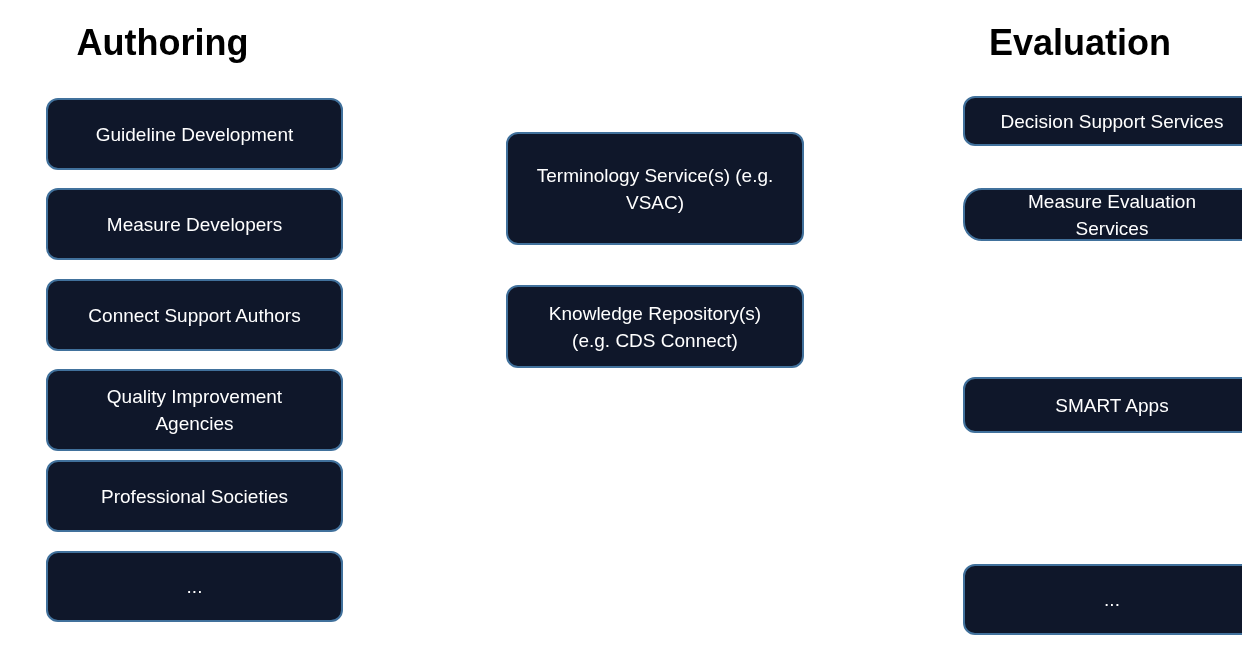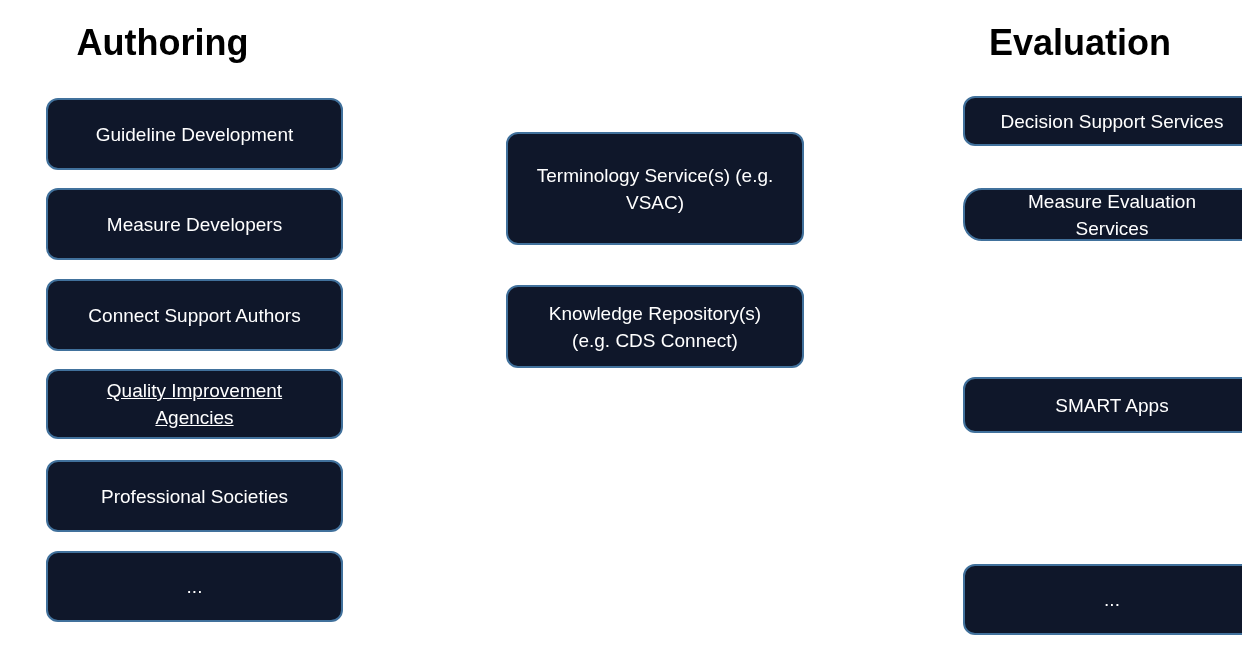--- a/index.html
+++ b/index.html
@@ -48,21 +48,21 @@
     color: #ffffff;
     font-size: 19px;
     line-height: 27px;
     padding: 0 24px;
     margin-left: 32px;
   }
   
   .c0-b0 { top: 98px;  height: 72px; }
   .c0-b1 { top: 188px; height: 72px; }
   .c0-b2 { top: 279px; height: 72px; }
-  .c0-b3 { top: 369px; height: 70px; text-decoration: underline; }
+  .c0-b3 { top: 369px; height: 82px; }
   .c0-b4 { top: 460px; height: 72px; }
   .c0-b5 { top: 551px; height: 71px; }
   
   .c1-b0 { top: 132px; height: 113px; }
   .c1-b1 { top: 285px; height: 83px; }
   
   .c2-b0 { top: 96px;  height: 50px; }
   .c2-b1 { top: 188px; height: 53px; border-radius: 19px; }
   .c2-b2 { top: 284px; height: 72px; }
   .c2-b3 { top: 377px; height: 56px; }

